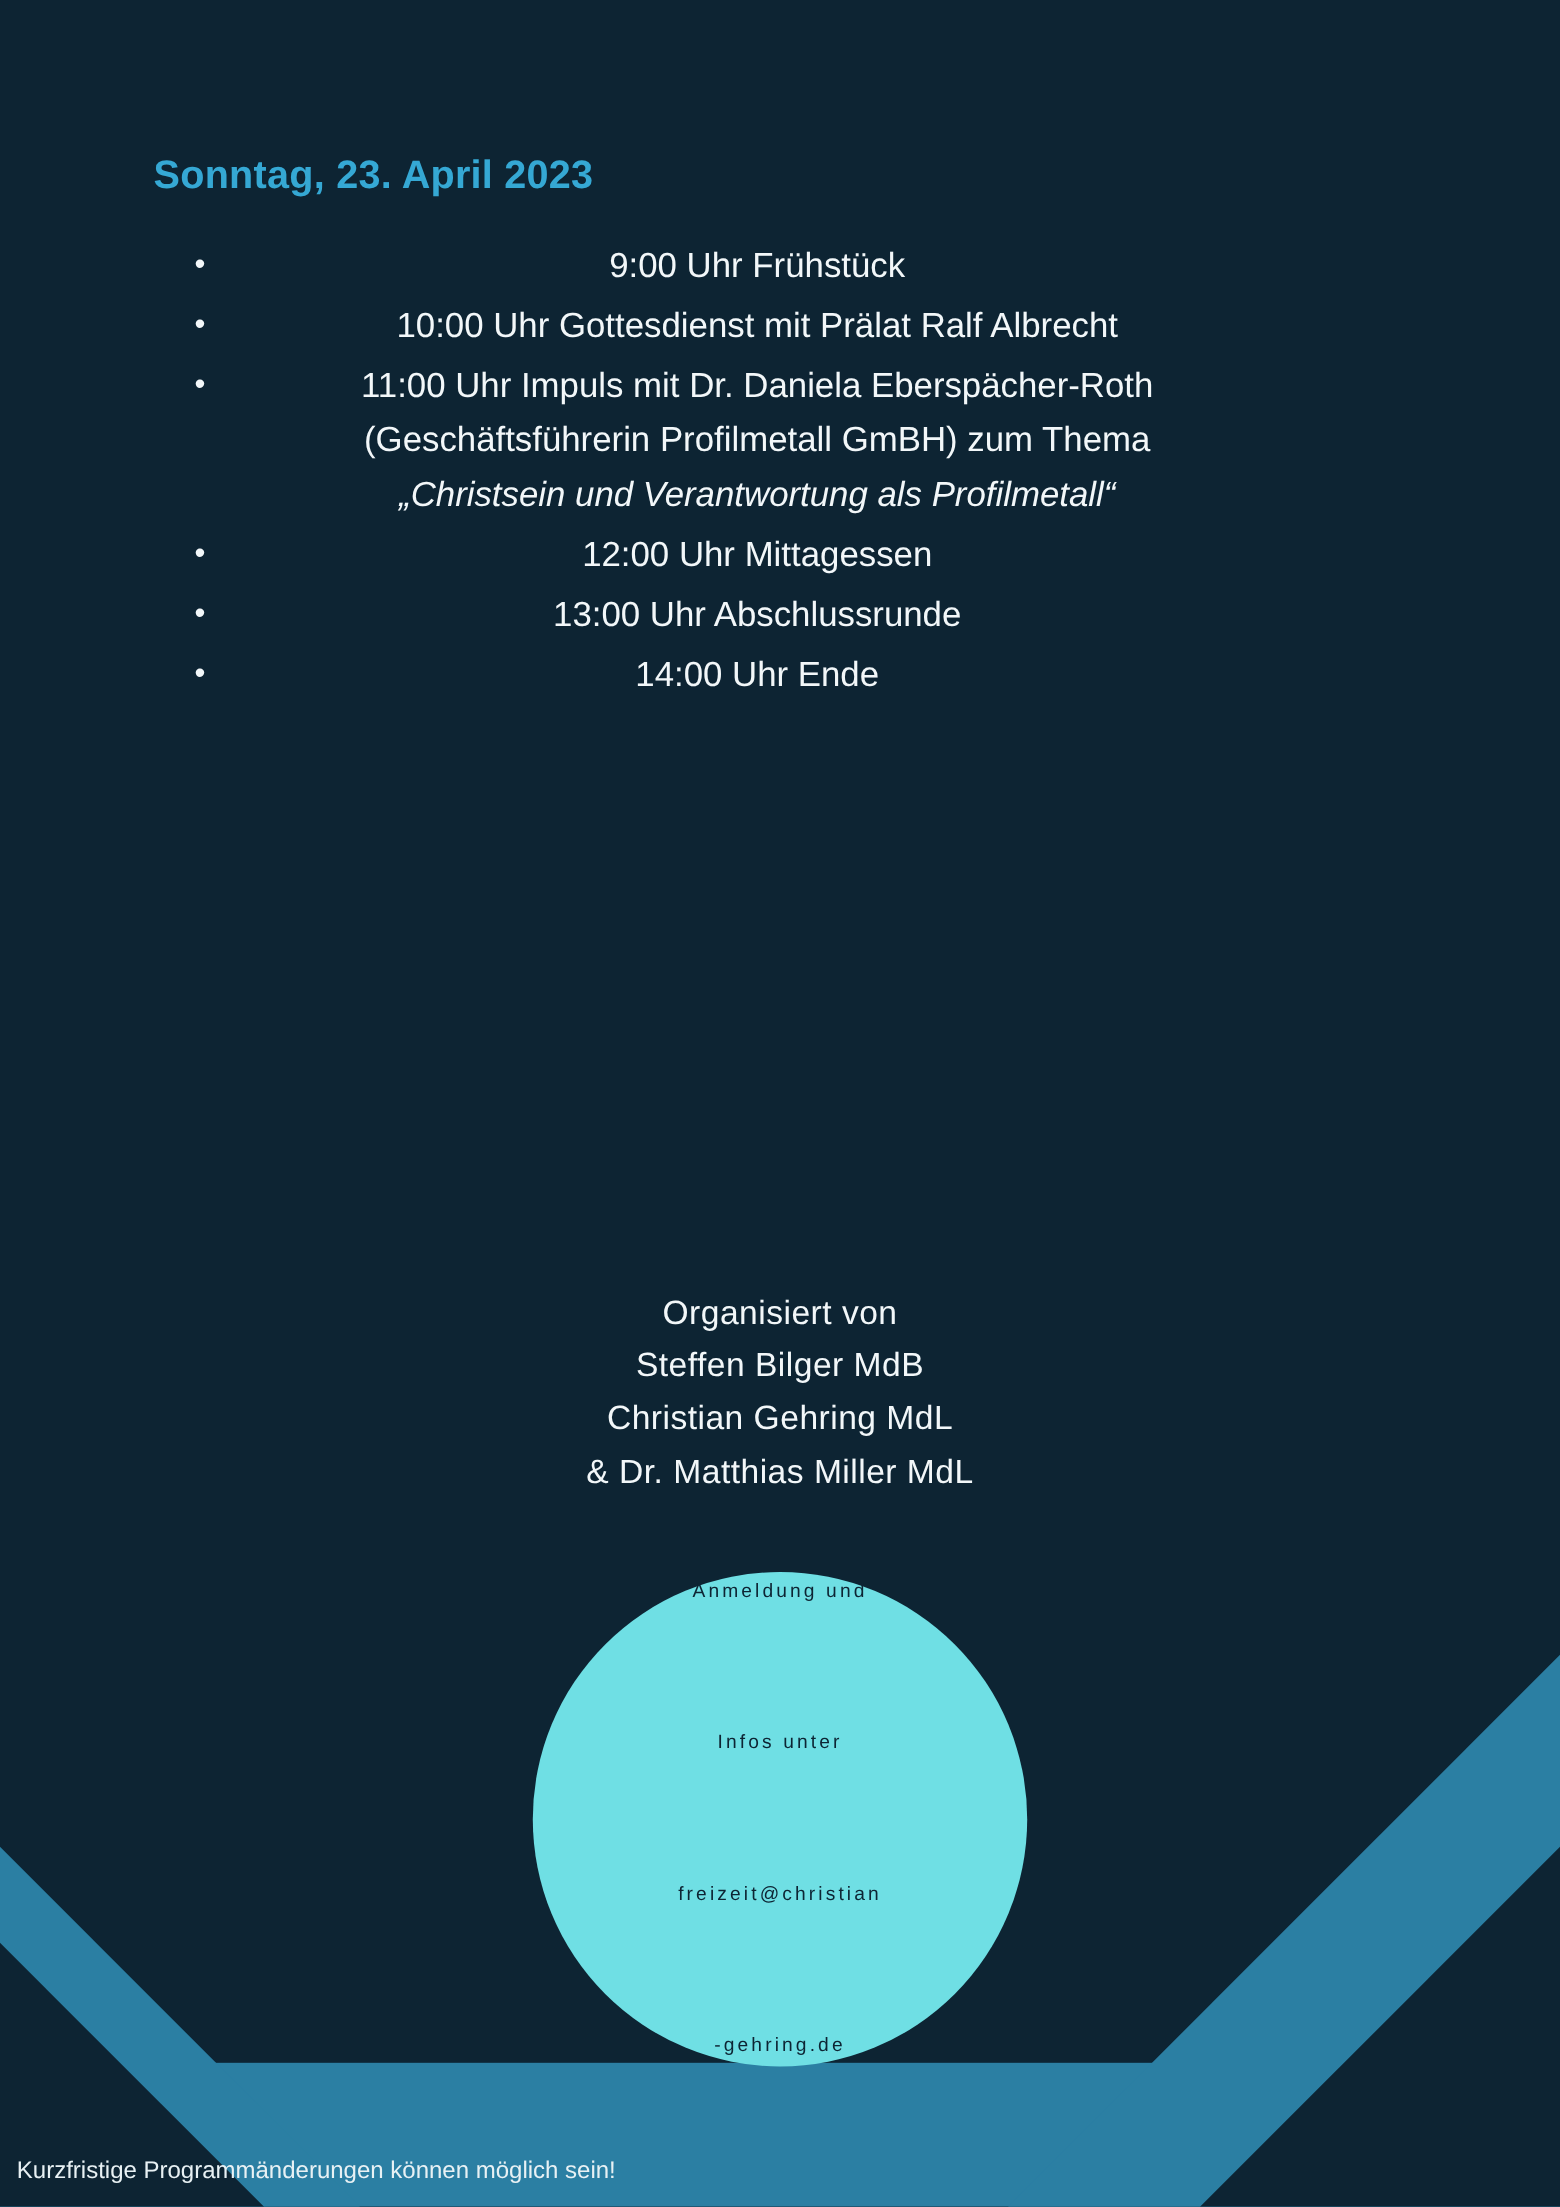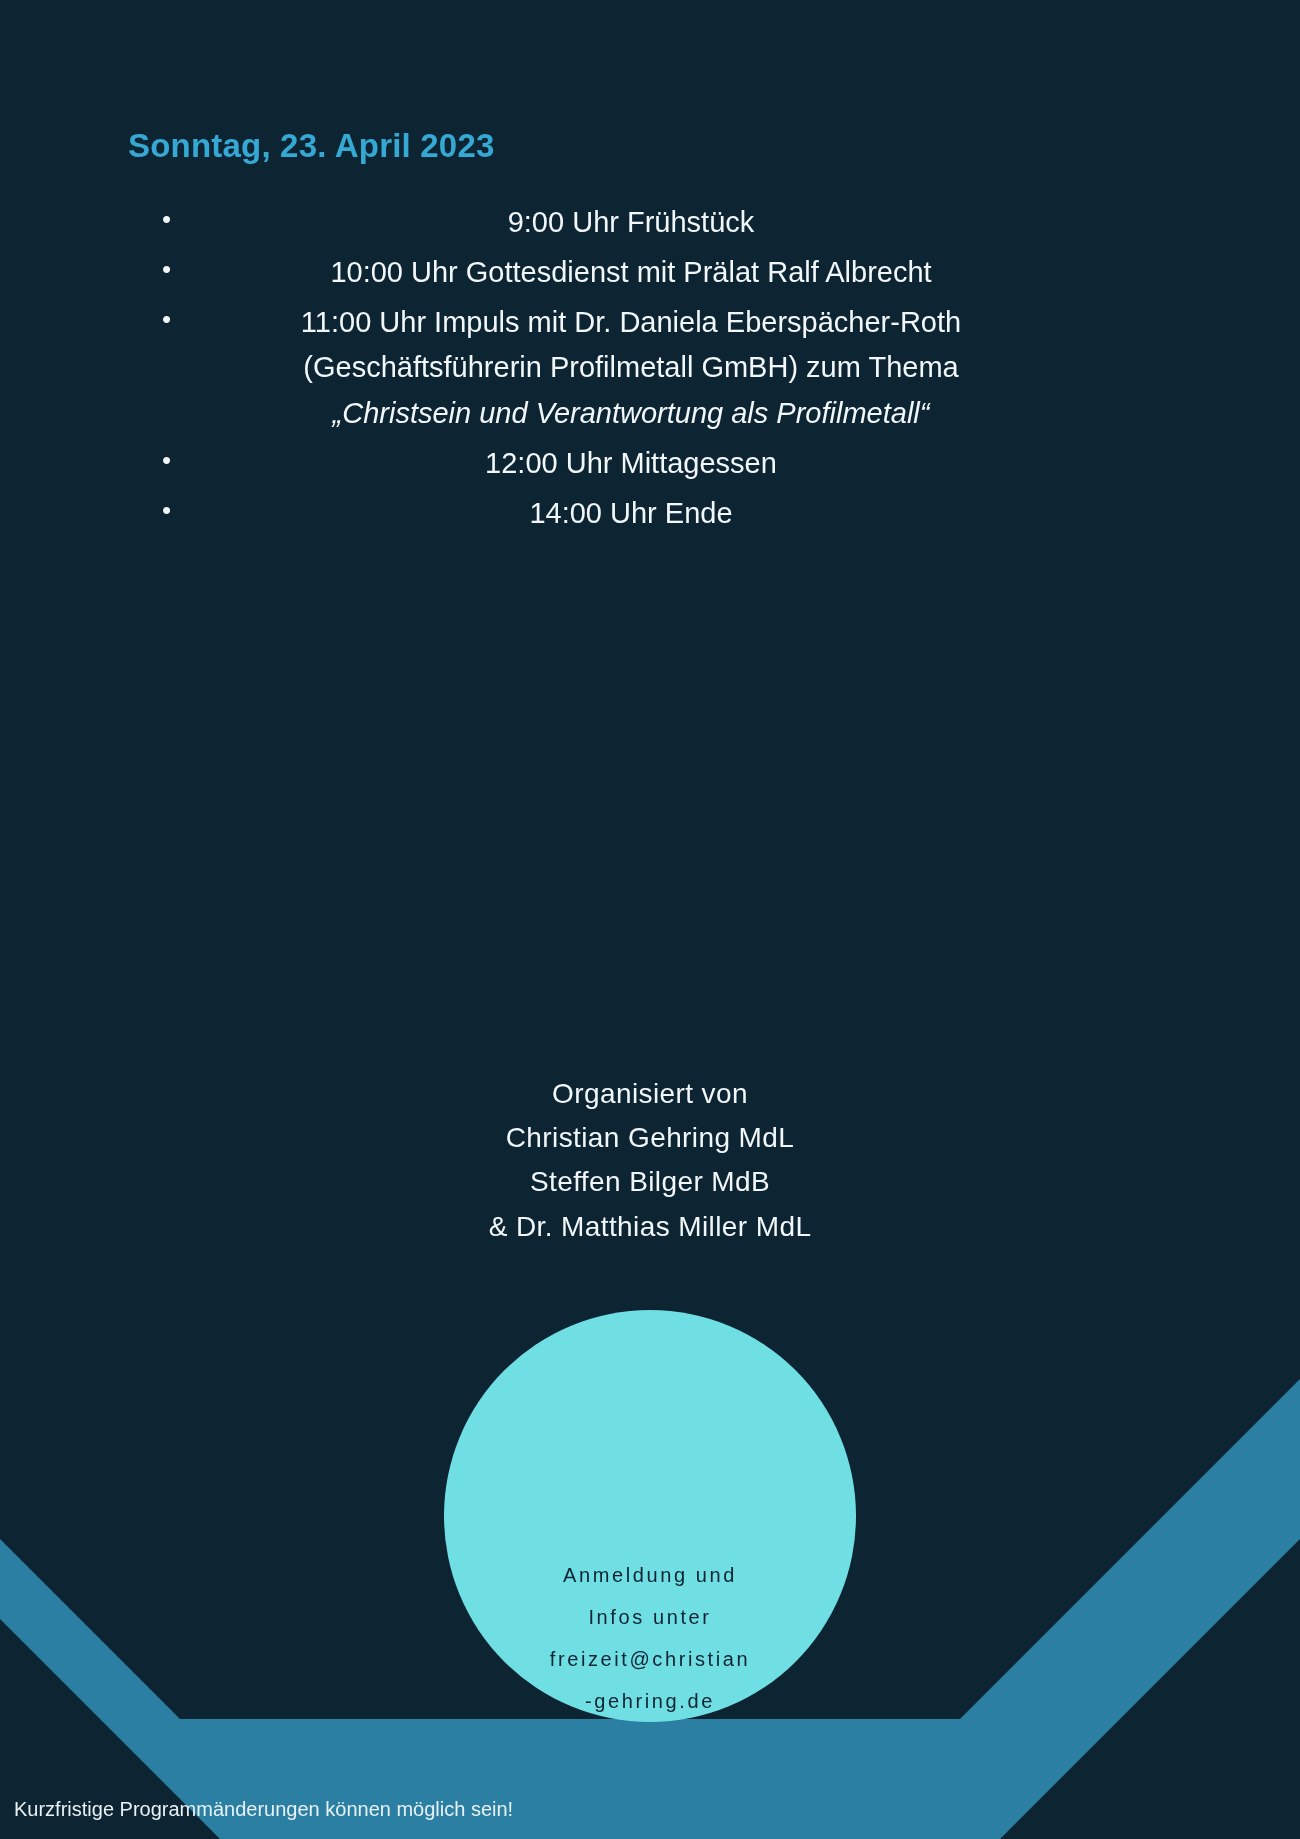--- a/index.html
+++ b/index.html
@@ -132,23 +132,23 @@
     position: absolute;
     left: 444px;
     top: 1310px;
     width: 412px;
     height: 412px;
     border-radius: 50%;
     background: #6fdfe4;
     display: flex;
     flex-direction: column;
     align-items: center;
-    justify-content: flex-end;
+    justify-content: space-between;
     color: #0d2433;
-    font-size: 20px;
+    font-size: 16px;
     line-height: 2.1;
     letter-spacing: 2.6px;
     text-align: center;
     z-index: 3;
   }
 
   .footnote {
     position: absolute;
     left: 14px;
     bottom: 18px;
@@ -180,28 +180,31 @@
       <span>10:00 Uhr Gottesdienst mit Prälat Ralf Albrecht</span>
     </li>
     <li>
       <span>11:00 Uhr Impuls mit Dr. Daniela Eberspächer-Roth (Geschäftsführerin Profilmetall GmBH) zum Thema</span>
       <span class="quote-line">„Christsein und Verantwortung als Profilmetall“</span>
     </li>
     <li>
       <span>12:00 Uhr Mittagessen</span>
     </li>
     <li>
+      <span>13:00 Uhr Abschlussrunde</span>
+    </li>
+    <li>
       <span>14:00 Uhr Ende</span>
     </li>
   </ul>
 
   <div class="organizers">
     <div>Organisiert von</div>
+    <div>Steffen Bilger MdB</div>
     <div>Christian Gehring MdL</div>
-    <div>Steffen Bilger MdB</div>
     <div>&amp; Dr. Matthias Miller MdL</div>
   </div>
 
   <div class="circle">
     <div>Anmeldung und</div>
     <div>Infos unter</div>
     <div>freizeit@christian</div>
     <div>-gehring.de</div>
   </div>
 

